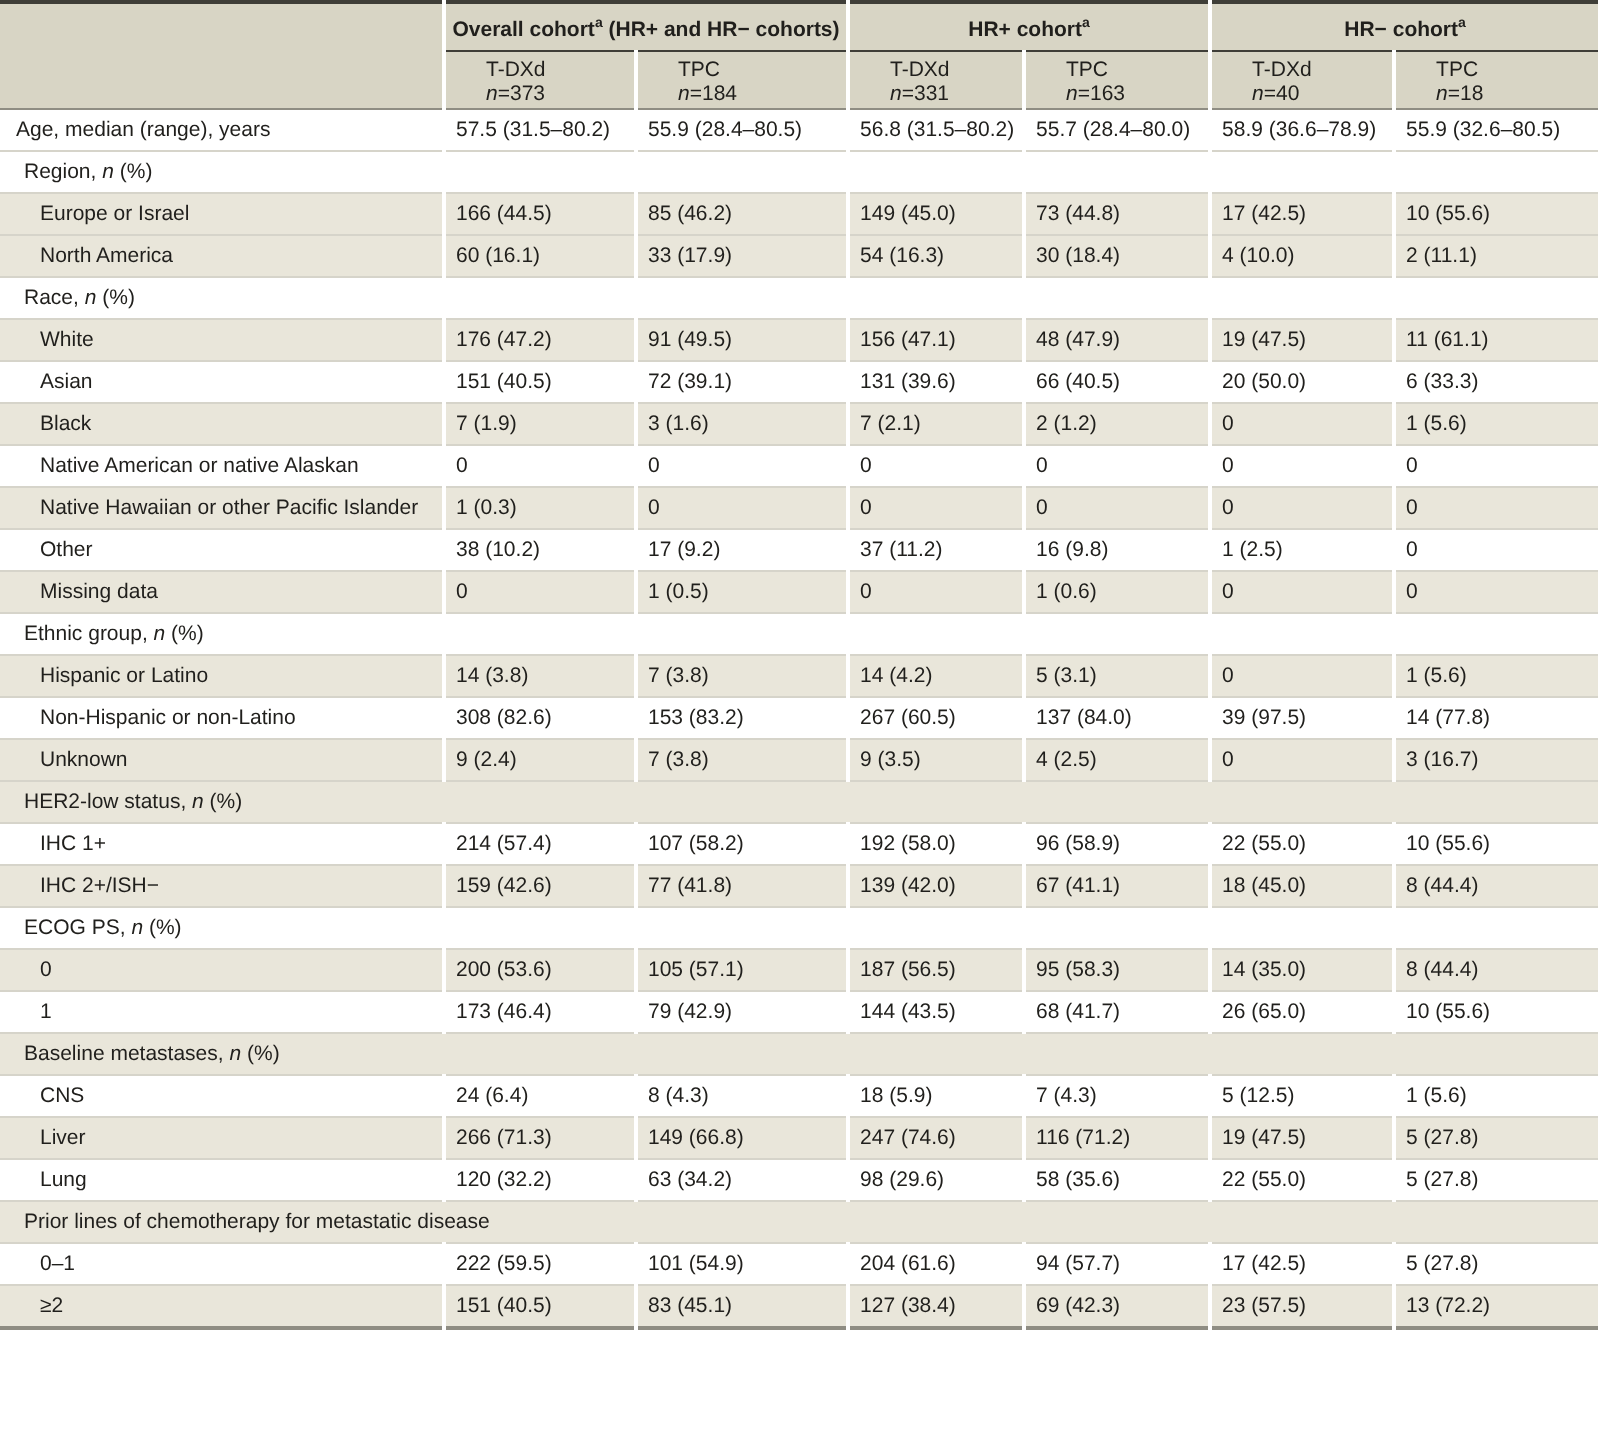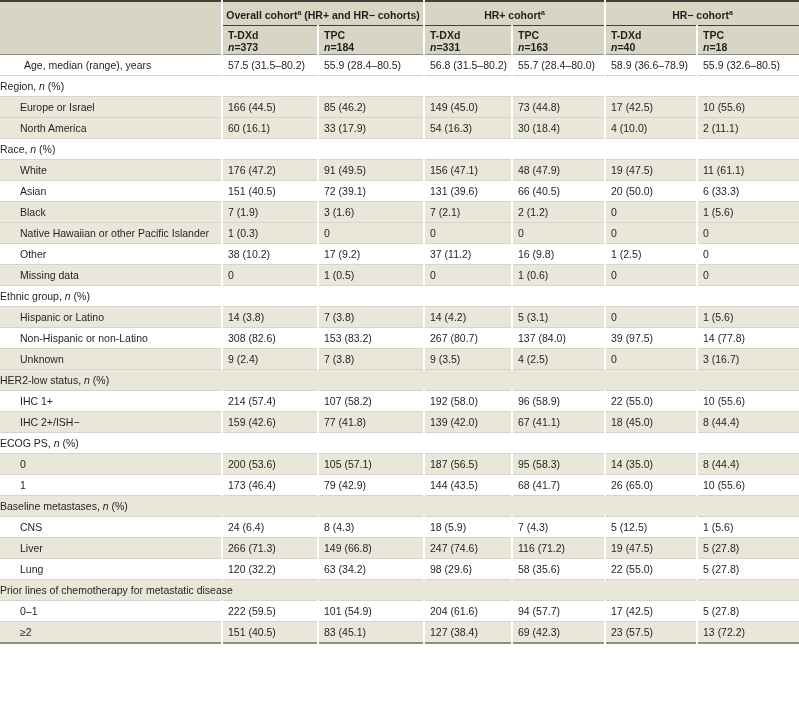--- a/index.html
+++ b/index.html
@@ -27,32 +27,32 @@
   th,td{padding:0;text-align:left;vertical-align:middle;font-weight:normal;box-sizing:border-box;}
   thead th{background:var(--header-bg);}
   .gap{border-left:2px solid var(--gap);}
   tr.group-row th{height:24px;vertical-align:bottom;}
   th.group{
     text-align:center;font-weight:bold;padding-bottom:4px;
     border-bottom:1px solid var(--border-dark);
   }
   th.corner{border-bottom:none;}
   tr.subhead-row th{
-    height:29px;vertical-align:top;padding-top:3px;padding-left:5px;
-    font-weight:bold;line-height:12.5px;
+    height:29px;vertical-align:top;padding-top:3px;padding-left:20px;
+    font-weight:normal;line-height:12.5px;
     border-bottom:1px solid var(--border-mid);
   }
   sup{font-size:7px;line-height:0;}
   i{font-style:italic;}
   tbody td{height:21px;line-height:20px;white-space:nowrap;overflow:hidden;}
   tbody tr:not(:first-child) td{border-top:1px solid var(--rule);}
   tbody tr.stripe td{background:var(--stripe-bg);}
-  td.label{padding-left:24px;}
+  td.label{padding-left:8px;}
   td.label.indent{padding-left:20px;margin-left:47px;}
-  td.section{padding-left:0;}
+  td.section{padding-left:12px;}
   td.value{padding-left:5px;}
 </style>
 </head>
 <body>
 
 <div class="page">
   <table>
     <colgroup>
       <col style="width:222px">
       <col style="width:96px">
@@ -151,20 +151,29 @@
         </tr>
         <tr class="row stripe">
           <td class="label indent">Black</td>
           <td class="value gap">7 (1.9)</td>
           <td class="value gap">3 (1.6)</td>
           <td class="value gap">7 (2.1)</td>
           <td class="value gap">2 (1.2)</td>
           <td class="value gap">0</td>
           <td class="value gap">1 (5.6)</td>
         </tr>
+        <tr class="row">
+          <td class="label indent">Native American or native Alaskan</td>
+          <td class="value gap">0</td>
+          <td class="value gap">0</td>
+          <td class="value gap">0</td>
+          <td class="value gap">0</td>
+          <td class="value gap">0</td>
+          <td class="value gap">0</td>
+        </tr>
         <tr class="row stripe">
           <td class="label indent">Native Hawaiian or other Pacific Islander</td>
           <td class="value gap">1 (0.3)</td>
           <td class="value gap">0</td>
           <td class="value gap">0</td>
           <td class="value gap">0</td>
           <td class="value gap">0</td>
           <td class="value gap">0</td>
         </tr>
         <tr class="row">
@@ -194,21 +203,21 @@
           <td class="value gap">7 (3.8)</td>
           <td class="value gap">14 (4.2)</td>
           <td class="value gap">5 (3.1)</td>
           <td class="value gap">0</td>
           <td class="value gap">1 (5.6)</td>
         </tr>
         <tr class="row">
           <td class="label indent">Non-Hispanic or non-Latino</td>
           <td class="value gap">308 (82.6)</td>
           <td class="value gap">153 (83.2)</td>
-          <td class="value gap">267 (80.7)</td>
+          <td class="value gap">267 (60.5)</td>
           <td class="value gap">137 (84.0)</td>
           <td class="value gap">39 (97.5)</td>
           <td class="value gap">14 (77.8)</td>
         </tr>
         <tr class="row stripe">
           <td class="label indent">Unknown</td>
           <td class="value gap">9 (2.4)</td>
           <td class="value gap">7 (3.8)</td>
           <td class="value gap">9 (3.5)</td>
           <td class="value gap">4 (2.5)</td>

